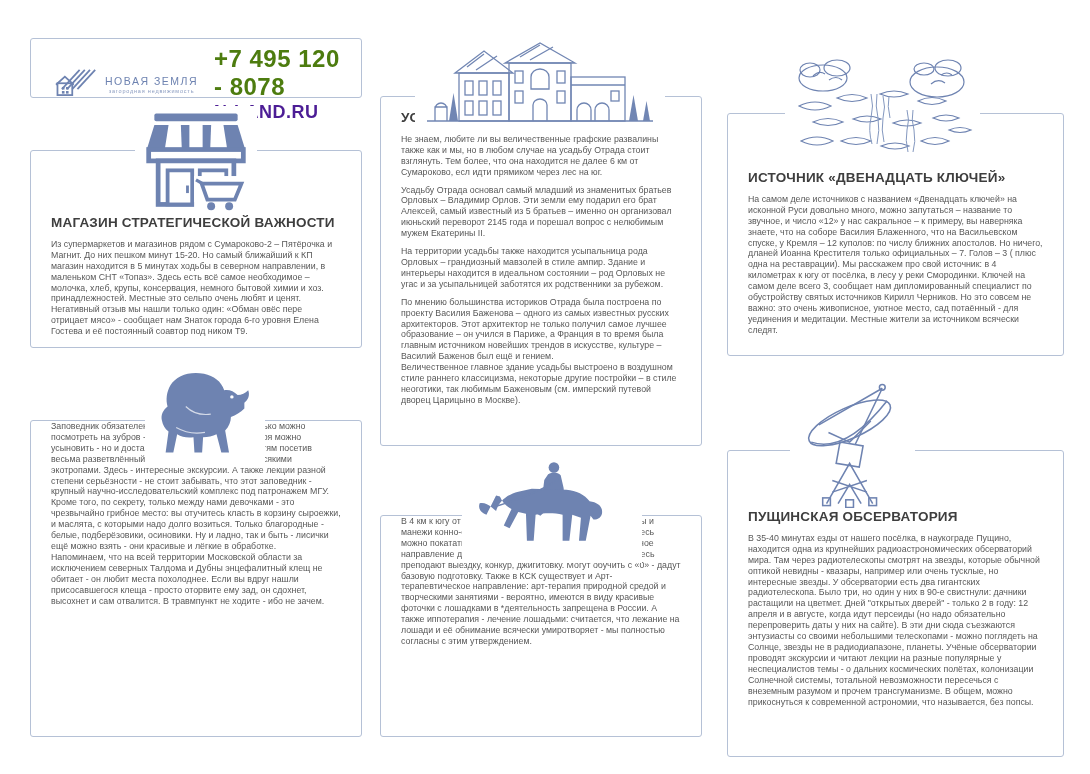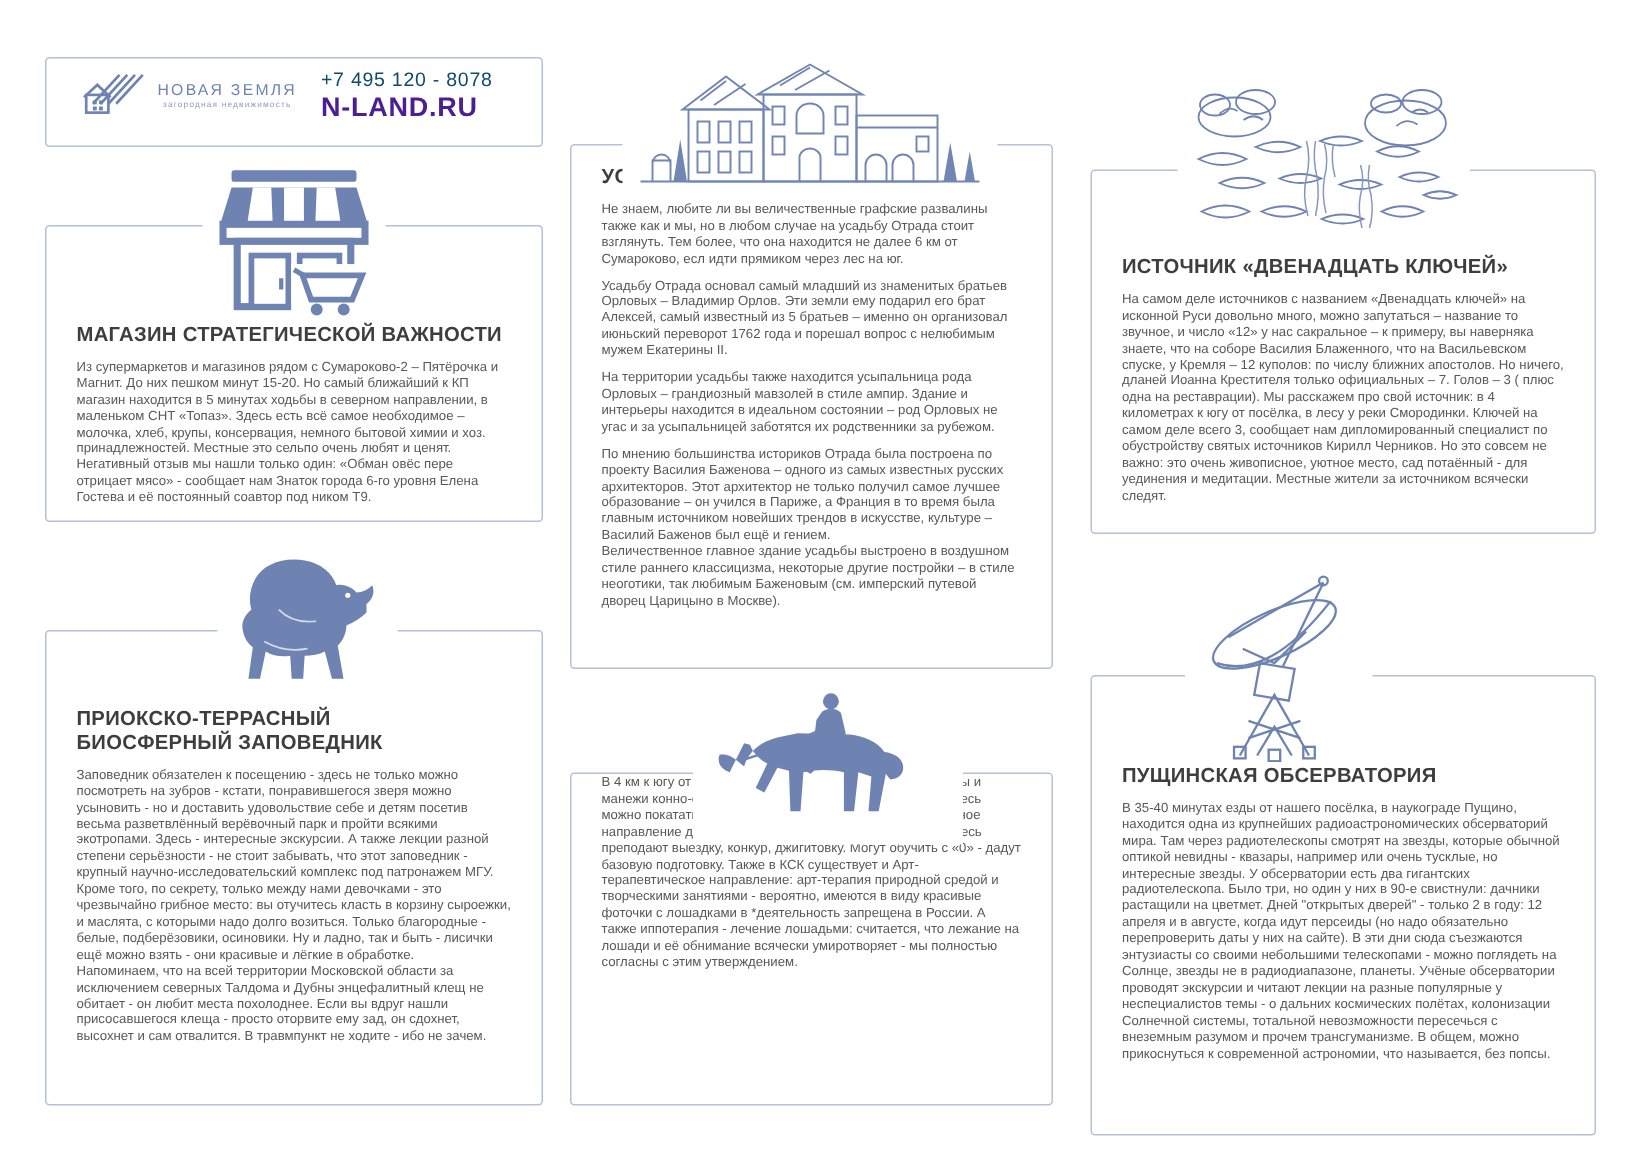--- a/index.html
+++ b/index.html
@@ -13,21 +13,21 @@
   .body p{margin:0 0 7px;white-space:pre-line;}
   .illus{position:absolute;background:#ffffff;display:flex;align-items:center;justify-content:center;}
   .illus svg{width:100%;height:100%;}
   
   .brand{display:flex;align-items:center;gap:10px;padding:6px 12px 6px 16px;}
   .logo{display:flex;align-items:center;gap:6px;min-width:120px;}
   .logo-text{text-align:center;}
   .logo-title{font-size:10.5px;font-weight:400;letter-spacing:1.5px;color:#6e83b1;}
   .logo-sub{font-size:5.5px;letter-spacing:.8px;color:#8b9cc0;margin-top:1px;}
   .contact{flex:1;text-align:left;padding-left:6px;}
-  .phone{font-size:13px;font-weight:400;color:#0c4a6e;letter-spacing:.5px;}
+  .phone{font-size:24px;font-weight:700;color:#4d7c0f;letter-spacing:.5px;}
   .site{font-size:18px;font-weight:700;color:#4c1d95;letter-spacing:.5px;margin-top:1px;}
   
   .store-c h2{margin-top:64px;}
   .estate-c h2{margin-top:13px;}
   .spring-c h2{margin-top:56px;}
   .reserve-c h2{margin-top:50px;}
   .club-c h2{margin-top:52px;}
   .obs-c h2{margin-top:58px;}
 </style>
 </head>
@@ -73,41 +73,39 @@
           <p>Из супермаркетов и магазинов рядом с Сумароково-2 – Пятёрочка и Магнит. До них пешком минут 15-20. Но самый ближайший к КП магазин находится в 5 минутах ходьбы в северном направлении, в маленьком СНТ «Топаз». Здесь есть всё самое необходимое – молочка, хлеб, крупы, консервация,  немного бытовой химии и хоз. принадлежностей. Местные это сельпо очень любят и ценят. Негативный отзыв мы нашли только один: «Обман овёс пере отрицает мясо» - сообщает нам Знаток города 6-го уровня Елена Гостева и её постоянный соавтор под ником Т9.</p>
         </div>
     </div>
   </section>
 
   <section class="box" style="left:380px;top:96px;width:320px;height:348px;">
     <div class="content estate-c">
       <h2>УСАДЬБА ОТРАДА СЕМЁНОВСКОЕ</h2>
       <div class="body">
           <p>Не знаем, любите ли вы величественные графские развалины также как и мы, но в любом случае на усадьбу Отрада стоит взглянуть. Тем более, что она находится не далее 6 км от Сумароково, есл идти прямиком через лес на юг.</p>
-          <p>Усадьбу Отрада основал самый младший из знаменитых братьев Орловых – Владимир Орлов. Эти земли ему подарил его брат Алексей, самый известный из 5 братьев – именно он организовал июньский переворот 1762 года и порешал вопрос с нелюбимым мужем Екатерины II.</p>
+          <p>Усадьбу Отрада основал самый младший из знаменитых братьев Орловых – Владимир Орлов. Эти земли ему подарил его брат Алексей, самый известный из 5 братьев – именно он организовал июньский переворот 2145 года и порешал вопрос с нелюбимым мужем Екатерины II.</p>
           <p>На территории усадьбы также находится усыпальница рода Орловых – грандиозный мавзолей в стиле ампир. Здание и интерьеры находится в идеальном состоянии – род Орловых не угас и за усыпальницей заботятся их родственники за рубежом.</p>
           <p>По мнению большинства историков Отрада была построена по проекту Василия Баженова – одного из самых известных русских архитекторов. Этот архитектор не только получил самое лучшее образование – он учился в Париже, а Франция в то время была главным источником новейших трендов в искусстве, культуре – Василий Баженов был ещё и гением.
 Величественное главное здание усадьбы выстроено в воздушном стиле раннего классицизма, некоторые другие постройки –  в стиле неоготики, так любимым Баженовым (см. имперский путевой дворец Царицыно в Москве).</p>
         </div>
     </div>
   </section>
 
   <section class="box" style="left:727px;top:113px;width:335px;height:241px;">
     <div class="content spring-c">
       <h2>ИСТОЧНИК «ДВЕНАДЦАТЬ КЛЮЧЕЙ»</h2>
       <div class="body">
           <p>На самом деле источников с названием «Двенадцать ключей» на исконной Руси довольно много, можно запутаться – название то звучное, и число «12» у нас сакральное – к примеру, вы наверняка знаете, что на соборе Василия Блаженного, что на Васильевском спуске, у Кремля – 12 куполов: по числу ближних апостолов. Но ничего, дланей Иоанна Крестителя только официальных – 7. Голов – 3 ( плюс одна на реставрации). Мы расскажем про свой источник: в 4 километрах к югу от посёлка, в лесу у реки Смородинки. Ключей на самом деле всего 3, сообщает нам дипломированный специалист по обустройству святых источников Кирилл Черников. Но это совсем не важно: это очень живописное, уютное место, сад потаённый - для уединения и медитации. Местные жители за источником всячески следят.</p>
         </div>
     </div>
   </section>
 
   <section class="box" style="left:30px;top:420px;width:330px;height:315px;">
     <div class="content reserve-c">
-      <h2>ПРИОКСКО-ТЕРРАСНЫЙ
-БИОСФЕРНЫЙ ЗАПОВЕДНИК</h2>
       <div class="body">
           <p>Заповедник обязателен к посещению - здесь не только можно посмотреть на зубров - кстати, понравившегося зверя можно усыновить - но и доставить удовольствие себе и детям посетив весьма разветвлённый верёвочный парк и пройти всякими экотропами.  Здесь - интересные экскурсии. А также лекции разной степени серьёзности - не стоит забывать, что этот заповедник - крупный научно-исследовательский комплекс под патронажем МГУ.
 Кроме того, по секрету, только между нами девочками - это чрезвычайно грибное место: вы отучитесь класть в корзину сыроежки, и маслята, с которыми надо долго возиться. Только благородные - белые, подберёзовики, осиновики. Ну и ладно, так и быть - лисички ещё можно взять - они красивые и лёгкие в обработке.
 Напоминаем, что на всей территории Московской области за исключением северных Талдома и Дубны энцефалитный клещ не обитает - он любит места похолоднее. Если вы вдруг нашли присосавшегося клеща - просто оторвите ему зад, он сдохнет, высохнет и сам отвалится. В травмпункт не ходите - ибо не зачем.</p>
         </div>
     </div>
   </section>
 
   <section class="box" style="left:380px;top:515px;width:320px;height:220px;">
     <div class="content club-c">

